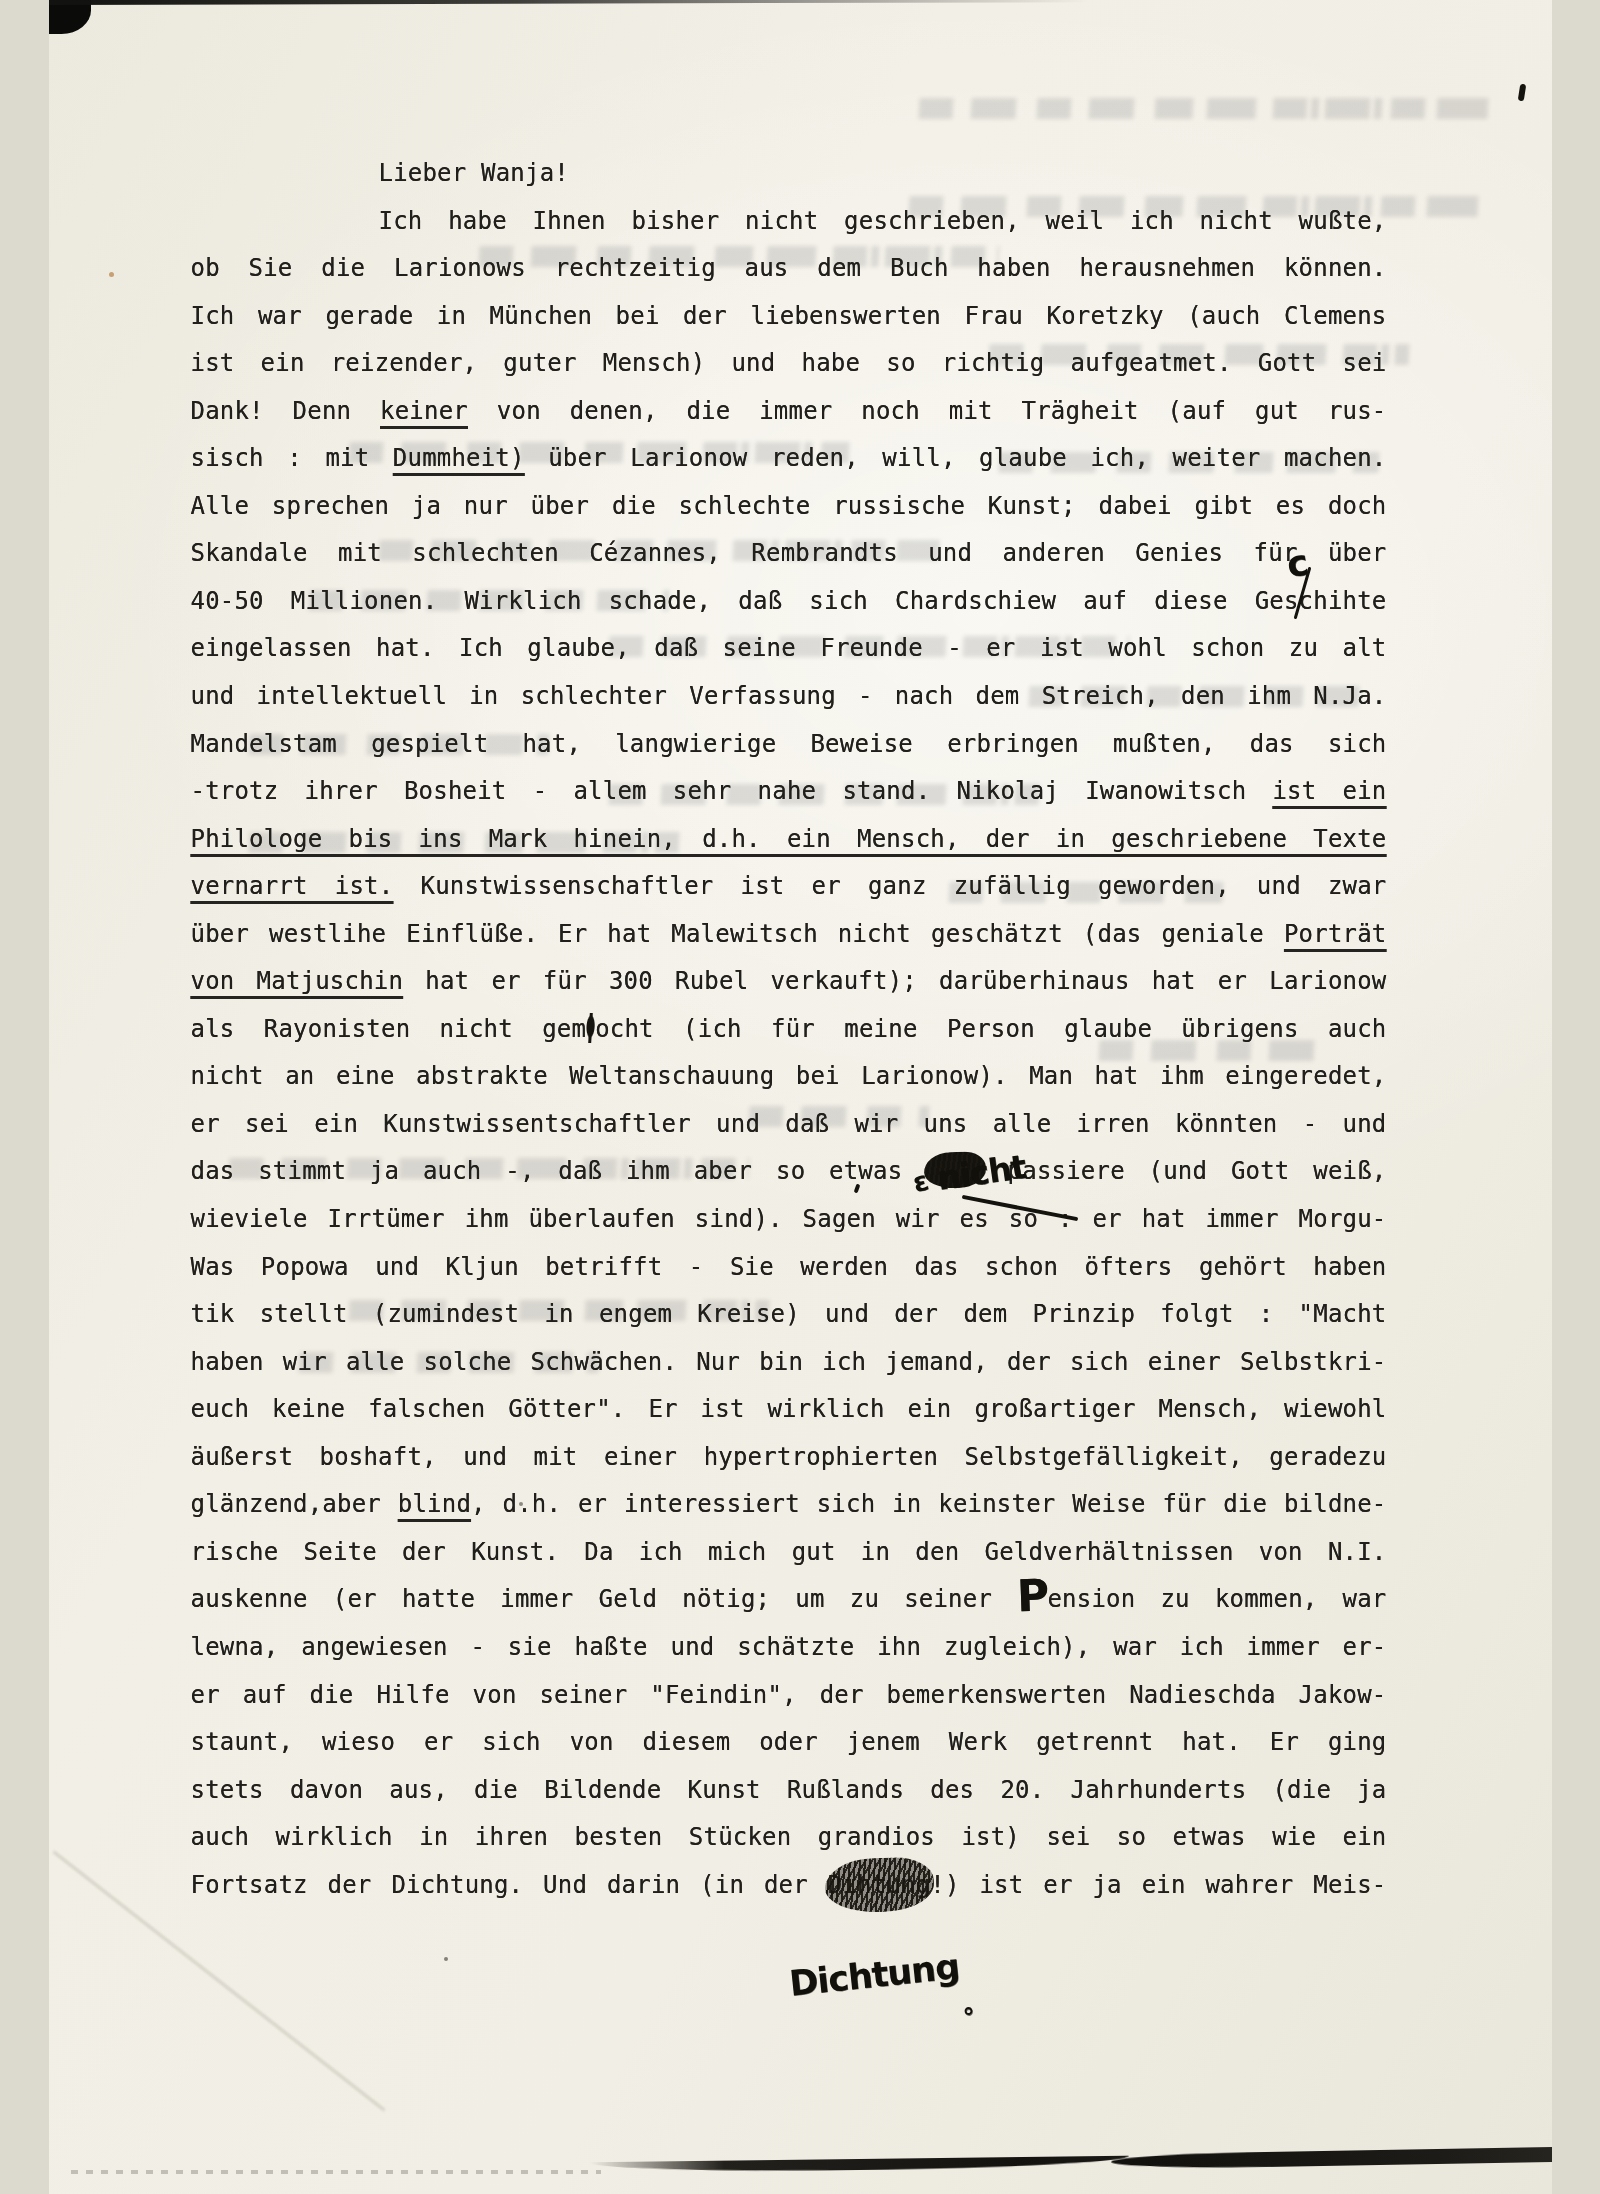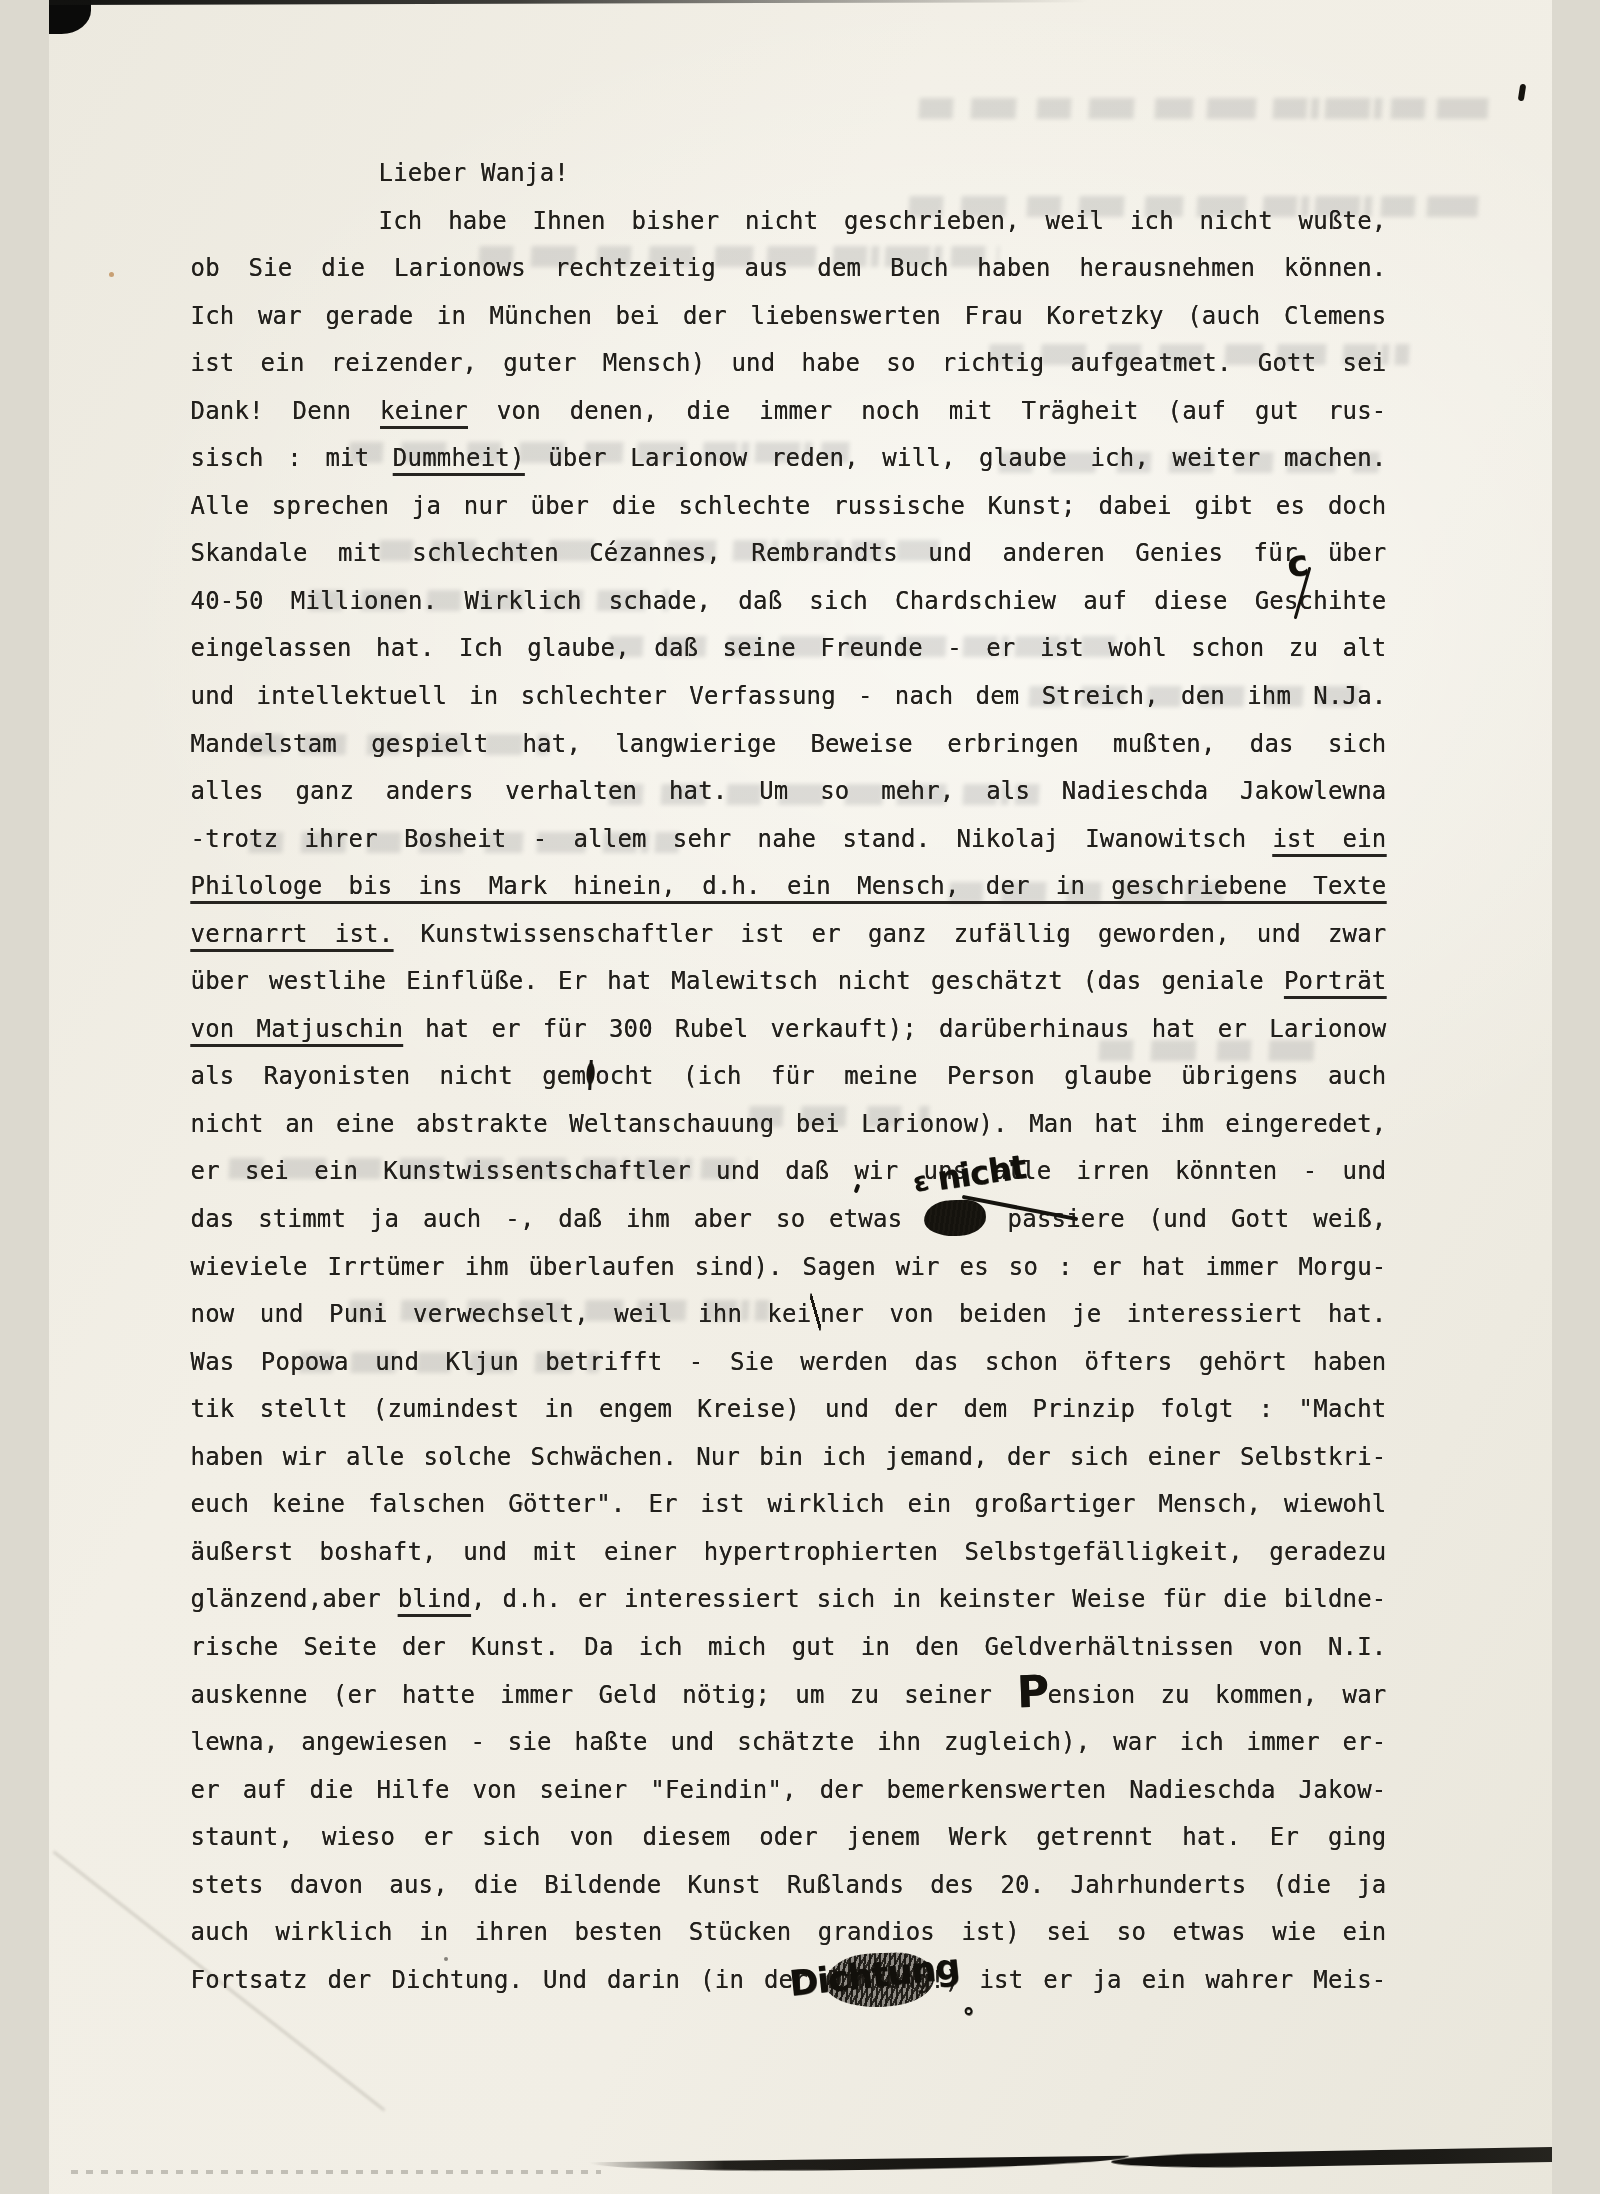--- a/index.html
+++ b/index.html
@@ -143,32 +143,30 @@
       <div class="line"><span class="plain">Ich war gerade in München bei der liebenswerten Frau Koretzky (auch Clemens</span></div>
       <div class="line"><span class="plain">ist ein reizender, guter Mensch) und habe so richtig aufgeatmet. Gott sei</span></div>
       <div class="line"><span class="plain">Dank! Denn </span><span class="u">keiner</span><span class="plain"> von denen, die immer noch mit Trägheit (auf gut rus-</span></div>
       <div class="line"><span class="plain">sisch : mit </span><span class="u">Dummheit)</span><span class="plain"> über Larionow reden, will, glaube ich, weiter machen.</span></div>
       <div class="line"><span class="plain">Alle sprechen ja nur über die schlechte russische Kunst; dabei gibt es doch</span></div>
       <div class="line"><span class="plain">Skandale mit schlechten Cézannes, Rembrandts und anderen Genies für über</span></div>
       <div class="line"><span class="plain">40-50 Millionen. Wirklich schade, daß sich Chardschiew auf diese Geschihte</span></div>
       <div class="line"><span class="plain">eingelassen hat. Ich glaube, daß seine Freunde - er ist wohl schon zu alt</span></div>
       <div class="line"><span class="plain">und intellektuell in schlechter Verfassung - nach dem Streich, den ihm N.Ja.</span></div>
       <div class="line"><span class="plain">Mandelstam gespielt hat, langwierige Beweise erbringen mußten, das sich</span></div>
-      <div class="line"><span class="plain">alles ganz anders verhalten hat. Um so mehr, als Nadieschda Jakowlewna</span></div>
       <div class="line"><span class="plain">-trotz ihrer Bosheit - allem sehr nahe stand. Nikolaj Iwanowitsch </span><span class="u">ist ein</span></div>
       <div class="line"><span class="u">Philologe bis ins Mark hinein, d.h. ein Mensch, der in geschriebene Texte</span></div>
       <div class="line"><span class="u">vernarrt ist.</span><span class="plain"> Kunstwissenschaftler ist er ganz zufällig geworden, und zwar</span></div>
       <div class="line"><span class="plain">über westlihe Einflüße. Er hat Malewitsch nicht geschätzt (das geniale </span><span class="u">Porträt</span></div>
       <div class="line"><span class="u">von Matjuschin</span><span class="plain"> hat er für 300 Rubel verkauft); darüberhinaus hat er Larionow</span></div>
       <div class="line"><span class="plain">als Rayonisten nicht gem</span><span class="blot"></span><span class="plain">ocht (ich für meine Person glaube übrigens auch</span></div>
       <div class="line"><span class="plain">nicht an eine abstrakte Weltanschauung bei Larionow). Man hat ihm eingeredet,</span></div>
       <div class="line"><span class="plain">er sei ein Kunstwissentschaftler und daß wir uns alle irren könnten - und</span></div>
       <div class="line"><span class="plain">das stimmt ja auch -, daß ihm aber so etwas </span><span class="scribble dense" style="min-width: 4ch; display: inline-block;"></span><span class="plain"> passiere (und Gott weiß,</span></div>
       <div class="line"><span class="plain">wieviele Irrtümer ihm überlaufen sind). Sagen wir es so : er hat immer Morgu-</span></div>
-      <div class="line"><span class="plain">now und Puni verwechselt, weil ihn kei</span><span class="slash"></span><span class="plain">ner von beiden je interessiert hat.</span></div>
       <div class="line"><span class="plain">Was Popowa und Kljun betrifft - Sie werden das schon öfters gehört haben</span></div>
       <div class="line"><span class="plain">tik stellt (zumindest in engem Kreise) und der dem Prinzip folgt : "Macht</span></div>
       <div class="line"><span class="plain">haben wir alle solche Schwächen. Nur bin ich jemand, der sich einer Selbstkri-</span></div>
       <div class="line"><span class="plain">euch keine falschen Götter". Er ist wirklich ein großartiger Mensch, wiewohl</span></div>
       <div class="line"><span class="plain">äußerst boshaft, und mit einer hypertrophierten Selbstgefälligkeit, geradezu</span></div>
       <div class="line"><span class="plain">glänzend,aber </span><span class="u">blind</span><span class="plain">, d.h. er interessiert sich in keinster Weise für die bildne-</span></div>
       <div class="line"><span class="plain">rische Seite der Kunst. Da ich mich gut in den Geldverhältnissen von N.I.</span></div>
       <div class="line"><span class="plain">auskenne (er hatte immer Geld nötig; um zu seiner </span><span class="hw-inline">P</span><span class="plain">ension zu kommen, war</span></div>
       <div class="line"><span class="plain">lewna, angewiesen - sie haßte und schätzte ihn zugleich), war ich immer er-</span></div>
       <div class="line"><span class="plain">er auf die Hilfe von seiner "Feindin", der bemerkenswerten Nadieschda Jakow-</span></div>

